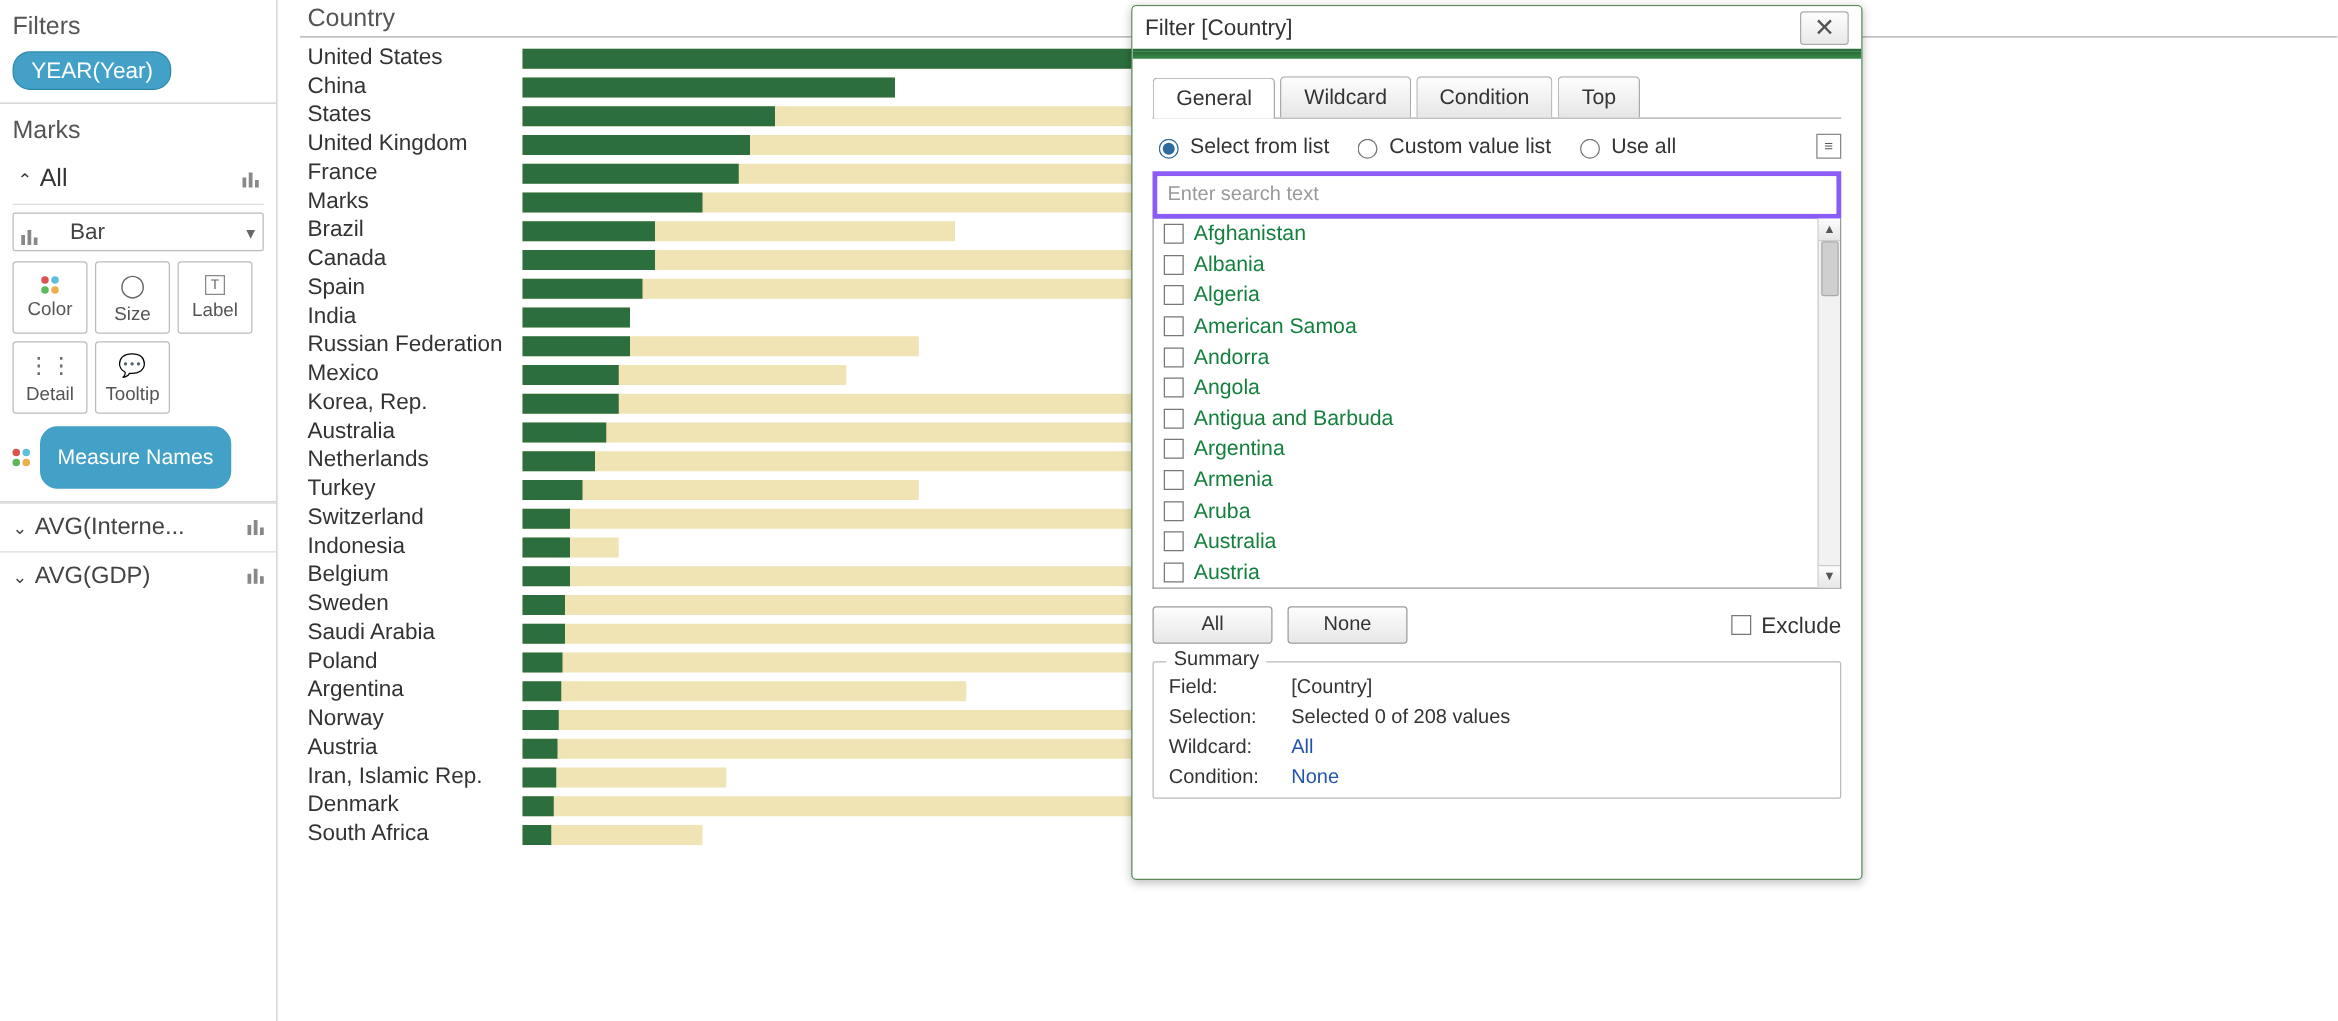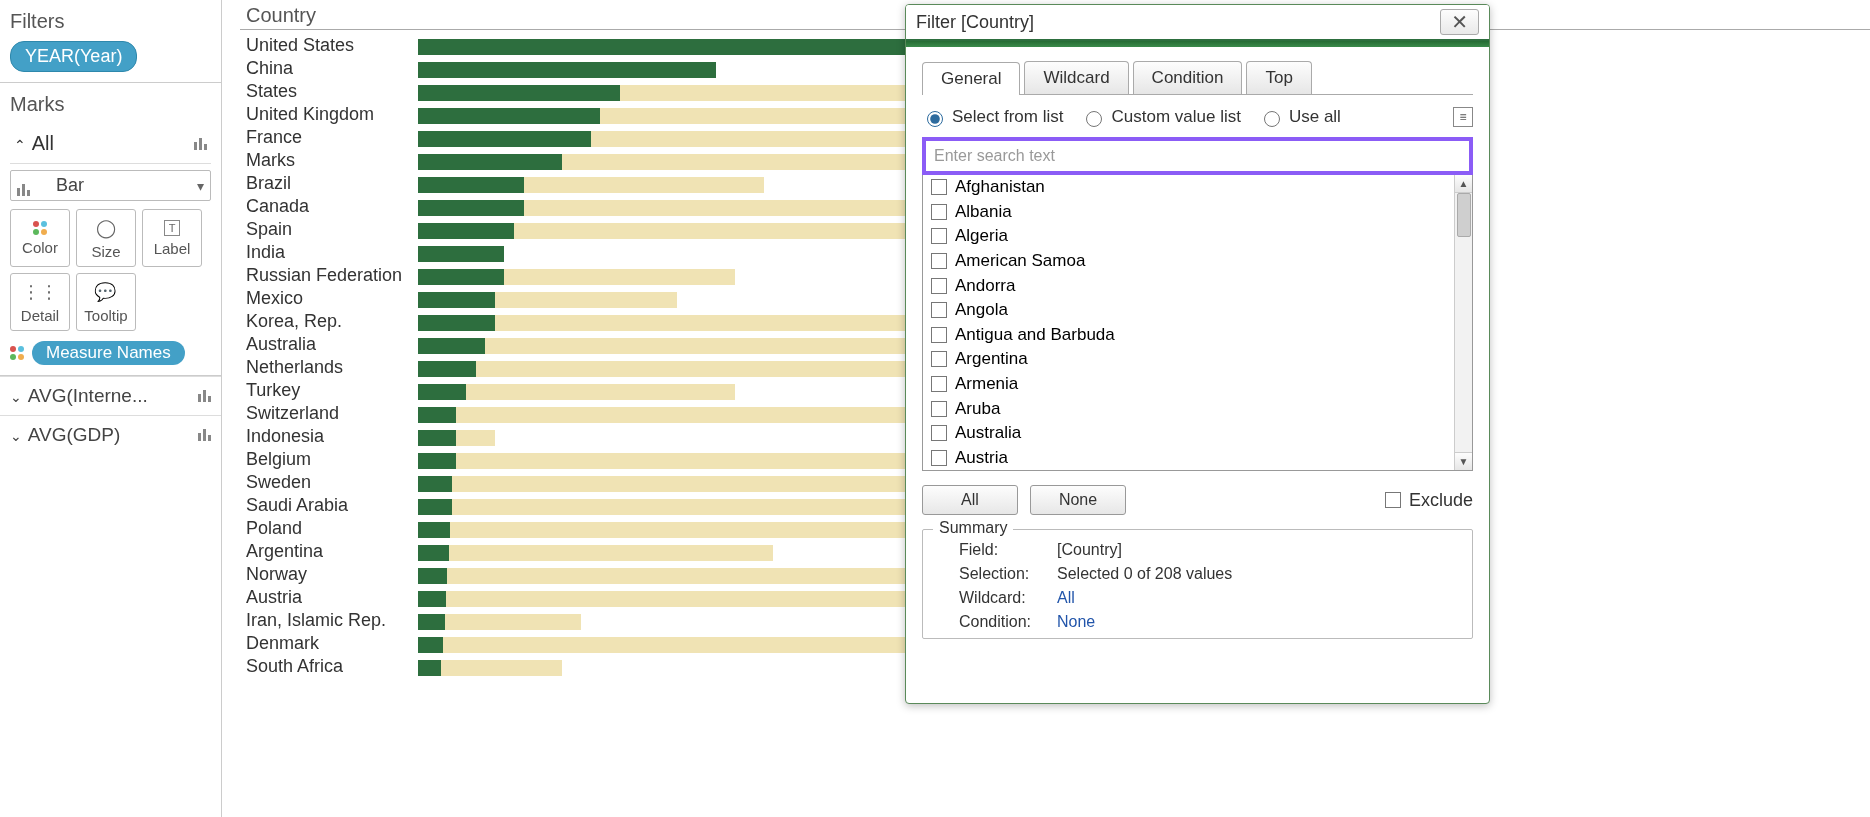--- a/index.html
+++ b/index.html
@@ -99,21 +99,21 @@
   .color-dots {
     display:grid;grid-template-columns:repeat(2,6px);gap:2px;
   }
   .color-dots i{width:6px;height:6px;border-radius:50%;}
   .color-dots i:nth-child(1){background:#d9534f;}
   .color-dots i:nth-child(2){background:#5bc0de;}
   .color-dots i:nth-child(3){background:#5cb85c;}
   .color-dots i:nth-child(4){background:#f0ad4e;}
   .measure-pill-row{display:flex;align-items:center;gap:8px;margin-top:10px;}
   .measure-pill{
-    background:#43a0c7;color:#fff;border-radius:14px;padding:2px 14px;font-size:17px;
+    background:#43a0c7;color:#fff;border-radius:14px;padding:15px 14px;font-size:17px;
   }
   .shelf-row{
     display:flex;justify-content:space-between;align-items:center;
     padding:8px 10px;font-size:19px;color:#444;border-top:1px solid #ddd;
   }
   .shelf-row .caret::before{content:"⌄";margin-right:6px;font-size:14px;}
   
   .chart-area {
     position:absolute;
     left: 240px; top: 0;
@@ -195,21 +195,21 @@
   }
   .search-box input::placeholder{color:#999;}
   .list-container{
     border:1px solid #999;border-top:none;height:296px;
     display:flex;
   }
   .list-items{
     flex:1;overflow:hidden;
   }
   .list-item{
-    display:flex;align-items:center;gap:8px;padding:2px 8px;font-size:17px;color:#000000;
+    display:flex;align-items:center;gap:8px;padding:2px 8px;font-size:17px;color:#15803d;
     height:24.6px;
   }
   .list-item .cb{
     width:16px;height:16px;border:1px solid #777;background:#fff;flex-shrink:0;
   }
   .scrollbar{
     width:18px;background:#f2f2f2;border-left:1px solid #ccc;position:relative;
   }
   .scroll-arrow{
     height:18px;text-align:center;font-size:10px;color:#555;line-height:18px;
@@ -228,21 +228,21 @@
   }
   .exclude-wrap{margin-left:auto;display:flex;align-items:center;gap:8px;}
   .exclude-wrap .cb{width:16px;height:16px;border:1px solid #777;}
   .summary-box{
     border:1px solid #bbb;border-radius:2px;padding:8px 12px 4px 12px;position:relative;margin-top:14px;
   }
   .summary-box .legend{
     position:absolute;top:-11px;left:10px;background:#fff;padding:0 6px;font-size:16px;color:#333;
   }
   .summary-row{display:flex;gap:12px;font-size:16px;padding:3px 0;}
-  .summary-row .k{width:86px;color:#333;margin-left:24px;}
+  .summary-row .k{width:86px;color:#333;}
   .summary-row .v{color:#333;}
   .summary-row .v.link{color:#2255aa;}
 </style>
 </head>
 <body>
 
 <div class="left-panel">
   <div class="panel-section">
     <div class="panel-title">Filters</div>
     <span class="filter-pill">YEAR(Year)</span>

